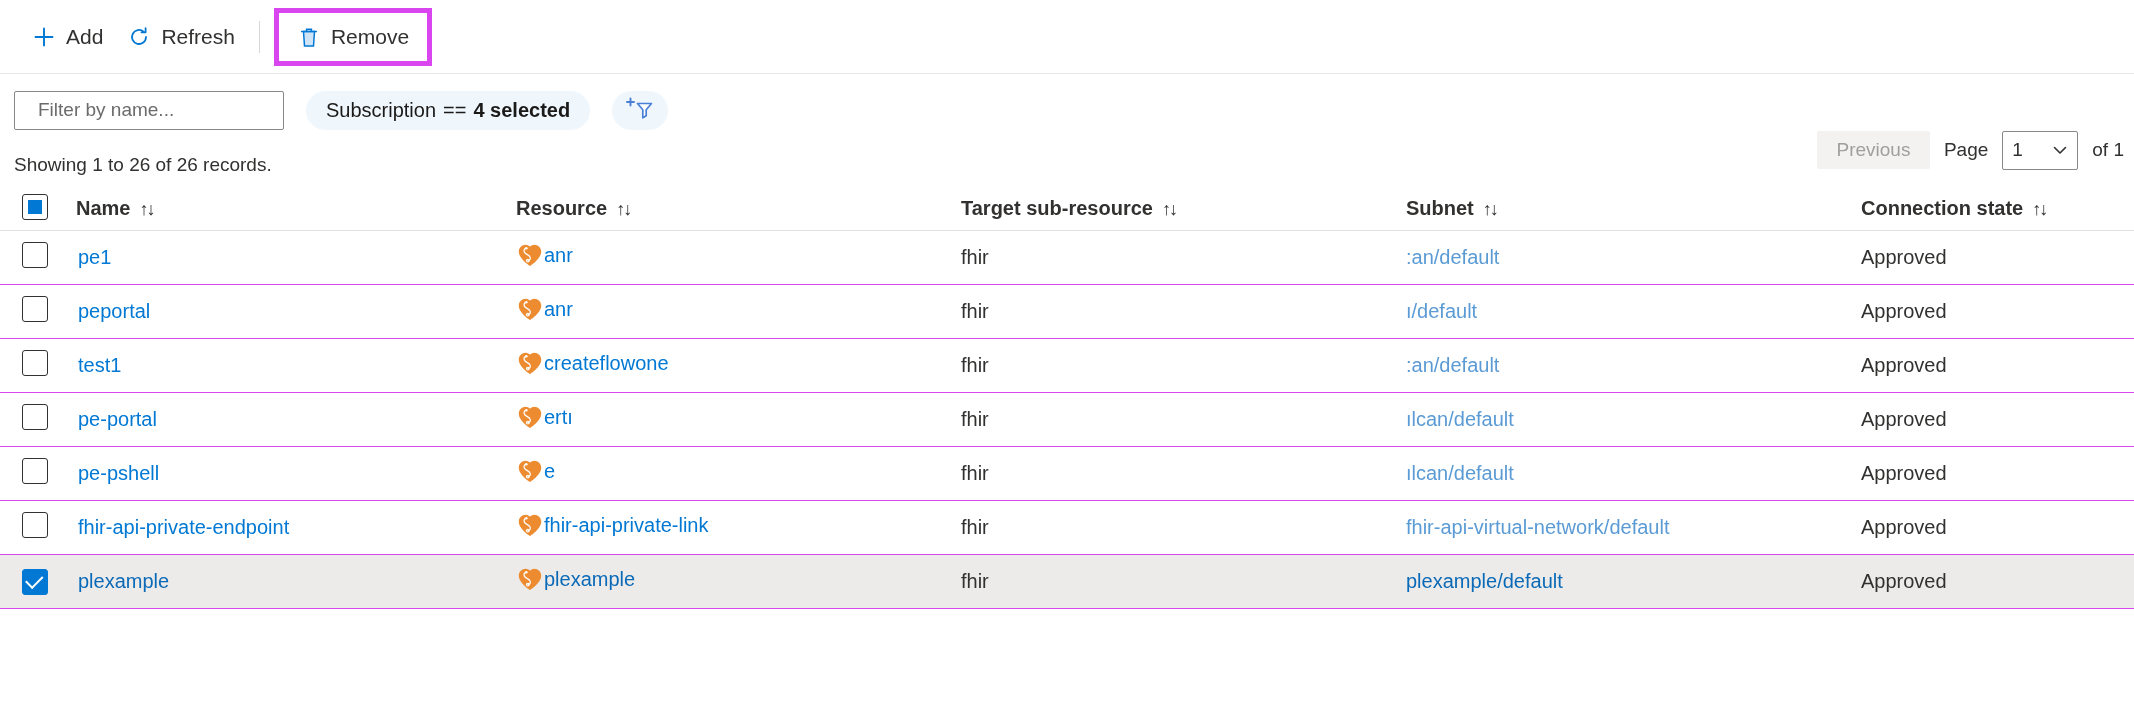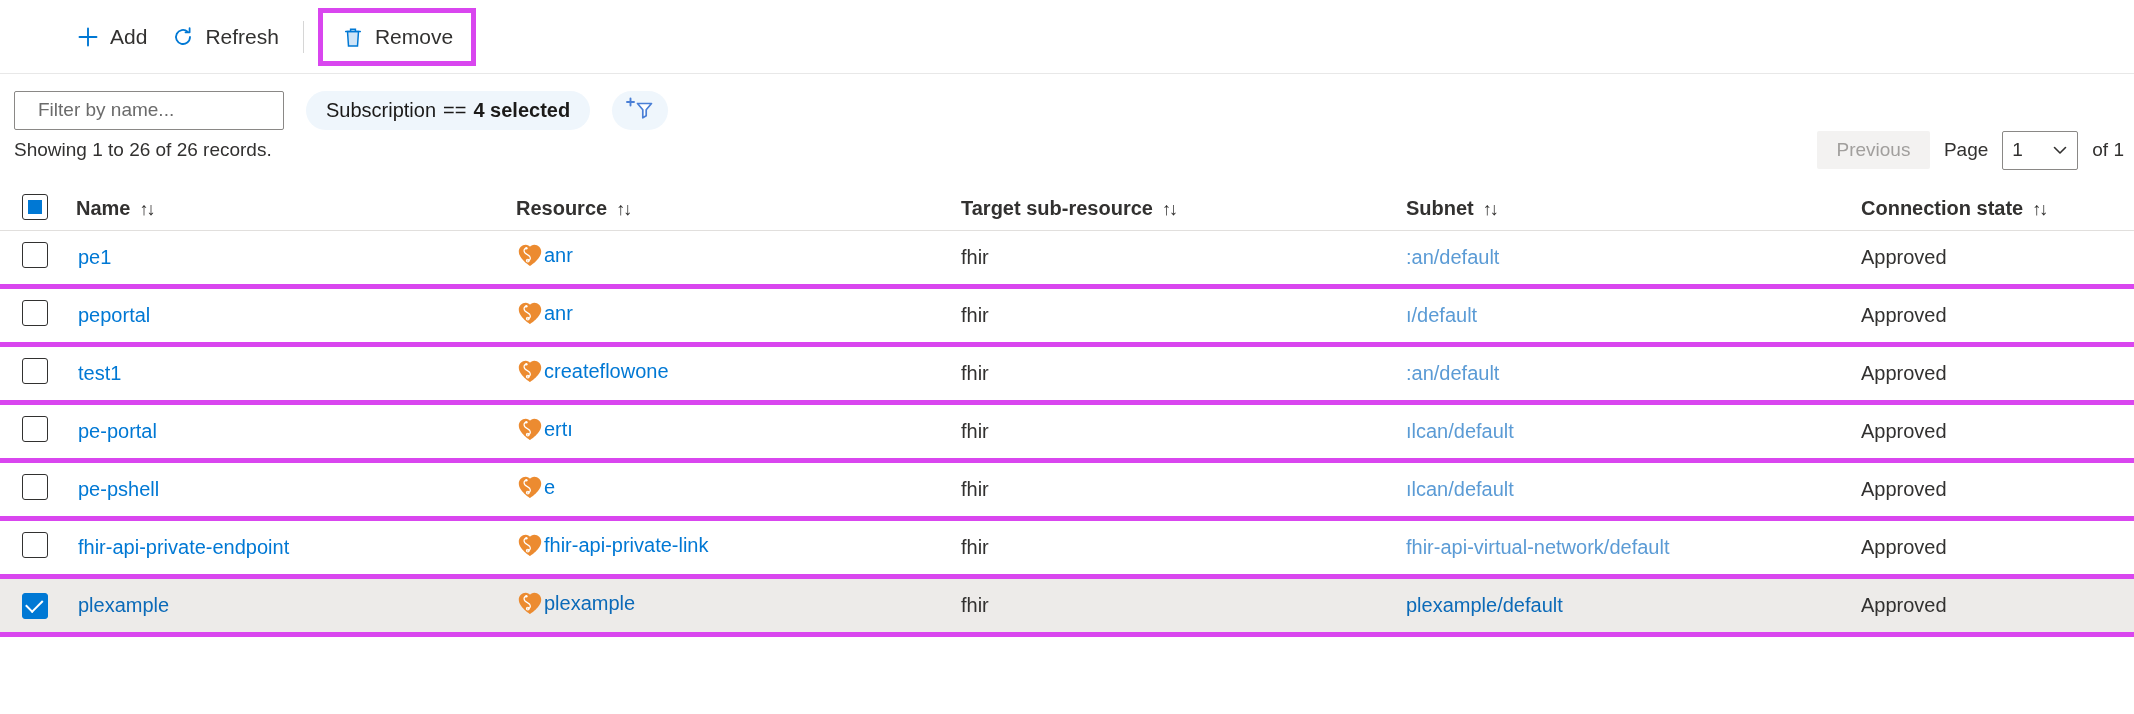--- a/index.html
+++ b/index.html
@@ -21,21 +21,20 @@
     background: #ffffff;
   }
 
   
   .commandbar {
     display: flex;
     align-items: center;
     height: 73px;
     padding: 0 0 0 20px;
     box-sizing: border-box;
-    margin-left: 44px;
   }
   .cmd {
     display: flex;
     align-items: center;
     gap: 10px;
     height: 44px;
     padding: 0 12px;
     cursor: pointer;
     background: transparent;
     border: none;
@@ -122,21 +121,21 @@
     border-radius: 20px;
     background: #eff6fc;
     cursor: pointer;
     color: #4a7fd6;
   }
 
   
   .records-row {
     position: relative;
     display: flex;
-    align-items: center;
+    align-items: flex-end;
     height: 52px;
     padding: 0 14px 0 14px;
     box-sizing: border-box;
   }
   .records-text {
     font-size: 19px;
     color: #323130;
   }
   .pager {
     position: absolute;
@@ -200,21 +199,21 @@
     padding: 0 0 10px 0;
     border-bottom: 1px solid #e1dfdd;
     vertical-align: bottom;
     height: 44px;
   }
   table.grid td {
     font-size: 20px;
     color: #323130;
     padding: 0;
     height: 53px;
-    border-bottom: 5px solid #d946ef;
+    border-bottom: 1px solid #d946ef;
     vertical-align: middle;
     margin-top: 38px;
   }
   .col-check { width: 54px; padding-left: 22px !important; }
   .col-name { width: 440px; }
   .col-res  { width: 445px; }
   .col-target { width: 445px; }
   .col-subnet { width: 455px; }
   .col-state { width: auto; }
 

